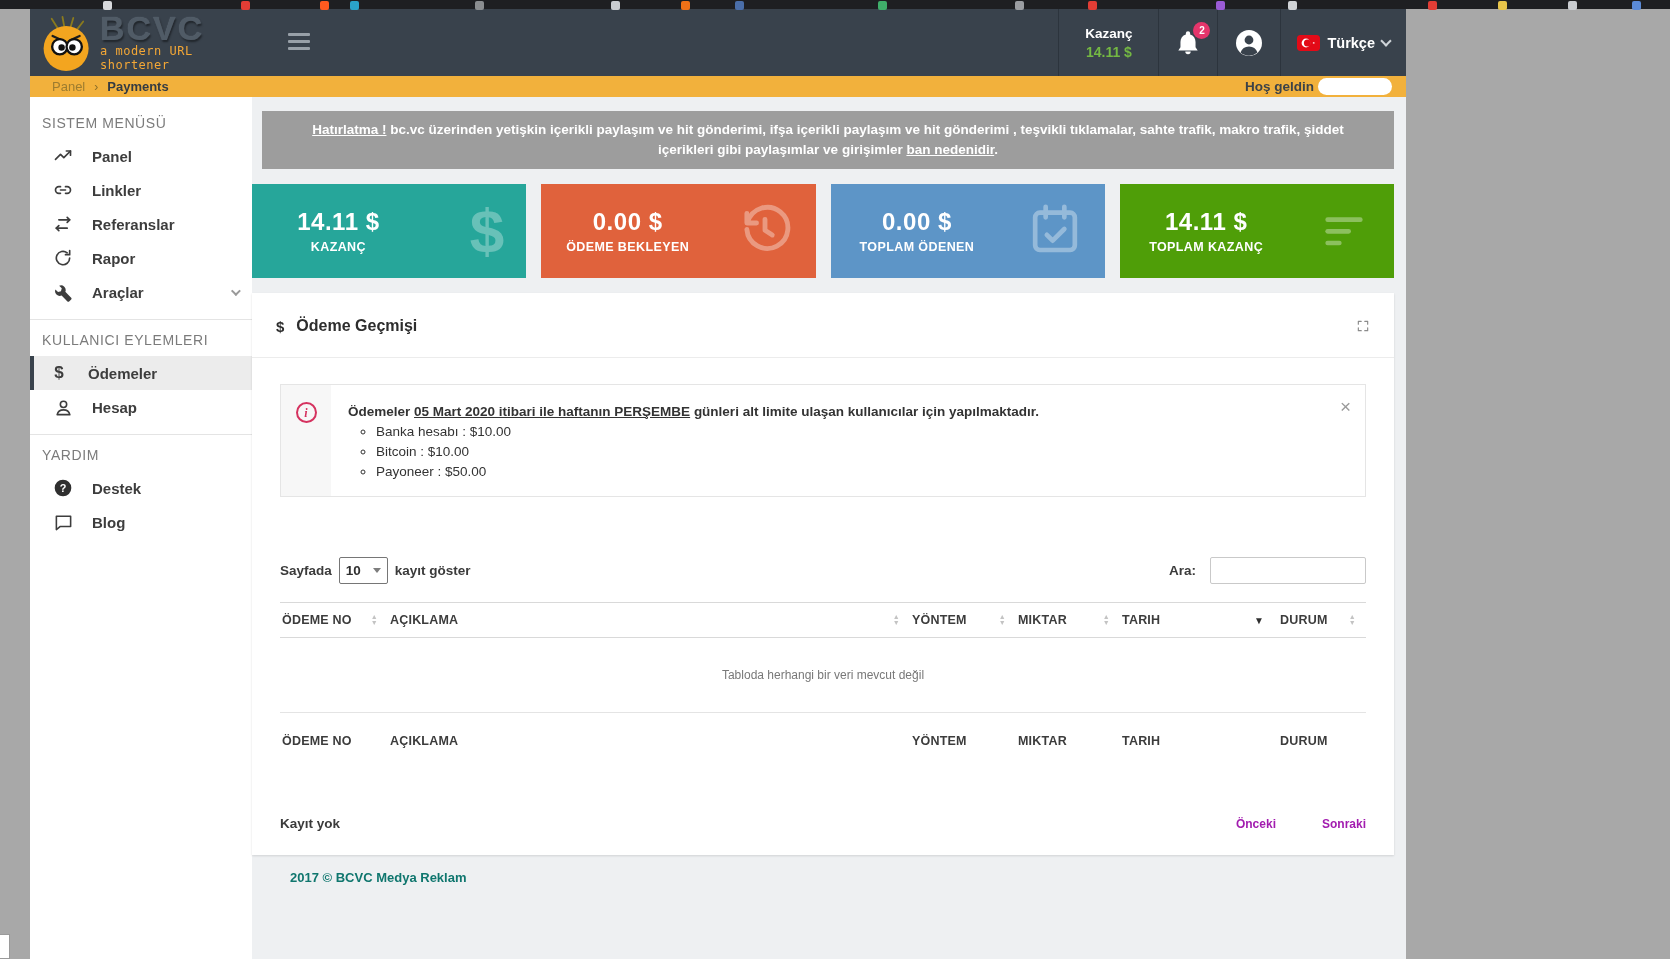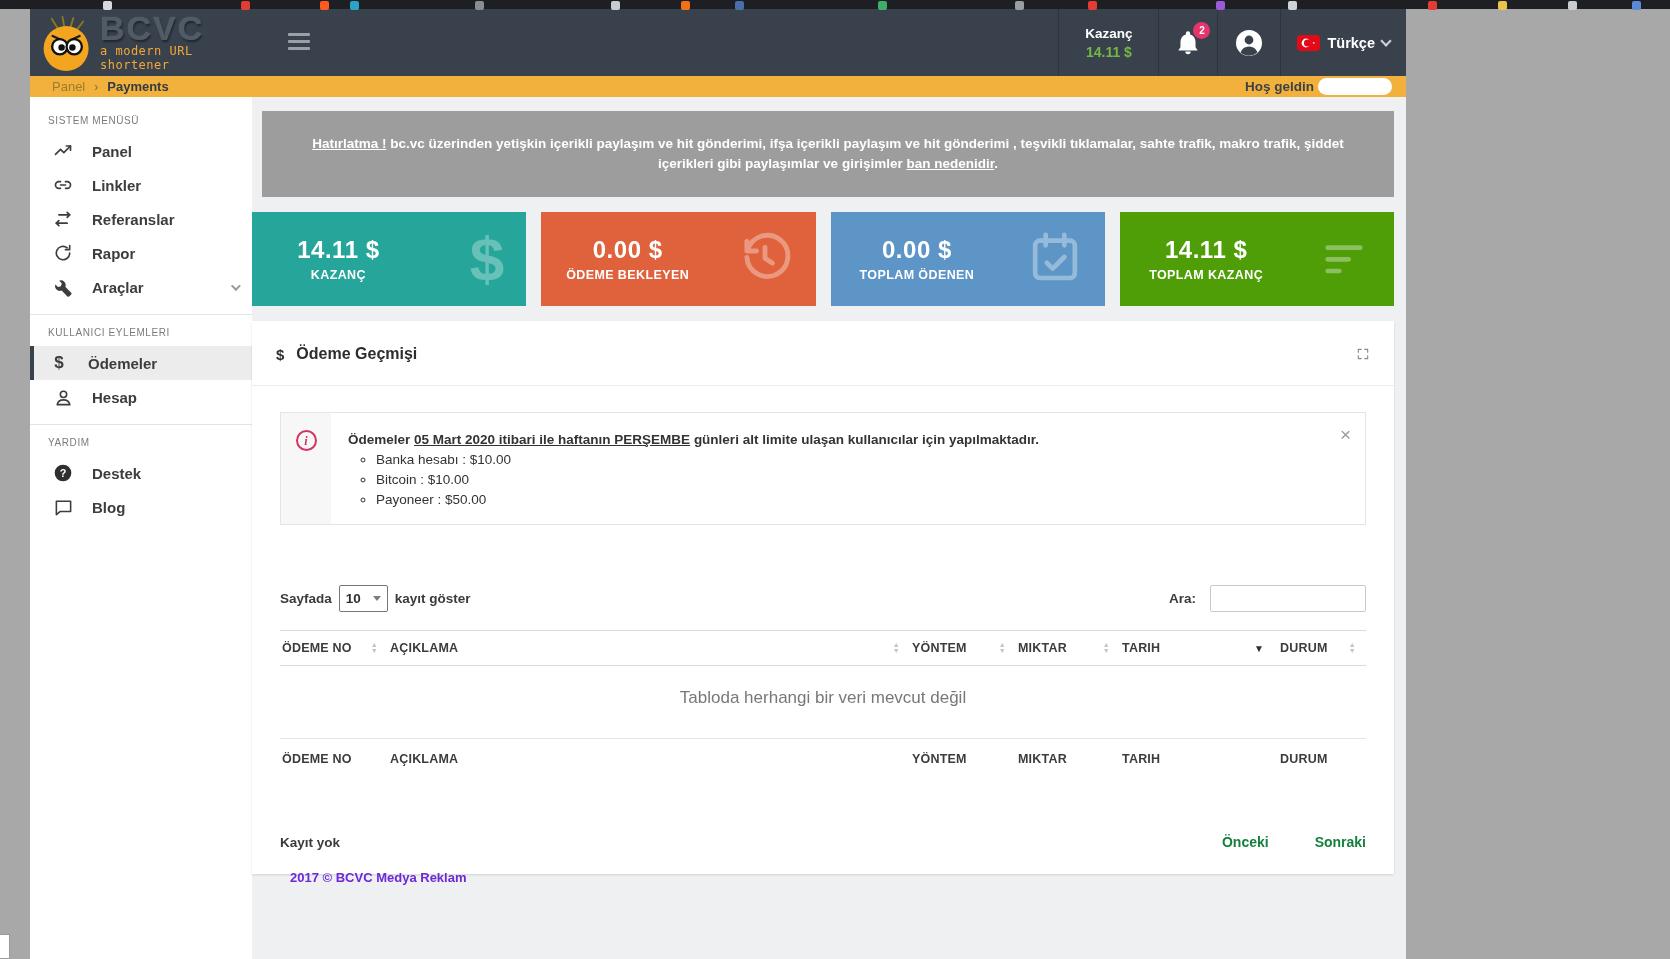--- a/index.html
+++ b/index.html
@@ -51,35 +51,35 @@
   .crumb-sec { color:#9d7c2f; cursor:pointer; }
   .crumb-sep { color:#8c6e29; margin:0 9px; font-size:12px; }
   .crumb-page { color:#343b42; font-weight:bold; }
   .greet { margin-left:auto; display:flex; align-items:center; }
   .greet-txt { color:#3c4248; font-weight:bold; font-size:13.5px; }
   .greet-pill { width:74px; height:17px; background:#fff; border-radius:9px; margin-left:4px; }
 
   
   .body-row { display:flex; height:862px; }
   .sidebar { width:222px; background:#fff; height:950px; flex:none; padding-top:8px; }
-  .sb-title { font-size:10px; color:#7b7b7b; letter-spacing:0.6px; padding:10px 18px 8px; }
+  .sb-title { font-size:14px; color:#7b7b7b; letter-spacing:0.6px; padding:10px 12px 8px; }
   .sb-item { display:flex; align-items:center; height:34px; padding-left:18px; cursor:pointer;
     border-left:4px solid transparent; position:relative; }
   .sb-item.active { background:#ececec; border-left-color:#39424c; padding-left:14px; }
   .sb-ico { width:22px; height:22px; color:#3d3d3d; flex:none; display:flex;
     align-items:center; justify-content:center; font-size:17px; font-weight:bold; }
   .sb-label { margin-left:18px; font-size:15px; color:#3d3d3d; font-weight:600; }
   .sb-caret { position:absolute; right:14px; width:7px; height:7px;
     border-right:2px solid #9a9a9a; border-bottom:2px solid #9a9a9a; transform:rotate(45deg) translateY(-2px); }
   .sb-div { border-top:1px solid #e4e4e4; margin:10px 0 2px; }
 
   
   .main { flex:1; position:relative; padding:14px 12px 0 0; }
   .banner { margin-left:10px; background:#9d9d9d; color:#fff; font-size:13.5px; font-weight:bold;
-    text-align:center; padding:23px 24px; line-height:20px; }
+    text-align:center; padding:9px 24px; line-height:20px; }
   .banner u { cursor:pointer; }
 
   .cards { display:flex; gap:15px; margin-top:15px; }
   .card { flex:1; height:94px; position:relative; display:flex; align-items:center; color:#fff; }
   .card-txt { width:63%; text-align:center; }
   .card-val { font-size:24px; font-weight:bold; letter-spacing:0.5px; }
   .card-label { font-size:12.5px; font-weight:bold; letter-spacing:0.4px; margin-top:4px; }
   .card-ico { position:absolute; right:22px; top:50%; transform:translateY(-50%); opacity:0.35; }
   .card-ico.dollar { font-size:62px; font-weight:bold; color:#fff; opacity:0.3; line-height:1; }
 
@@ -115,31 +115,31 @@
     padding:0 6px; font-size:13px; outline:none; }
 
   .grid { display:grid; grid-template-columns:108px 1fr 106px 104px 158px 88px;
     margin:18px 28px 0; }
   .grid.thead { border-top:1px solid #d9d9d9; border-bottom:1px solid #d9d9d9; margin-top:18px; }
   .th { display:flex; align-items:center; padding:10px 4px 10px 2px; font-size:12.5px;
     font-weight:bold; color:#3c3c3c; letter-spacing:0.2px; cursor:pointer; }
   .sorter { margin-left:auto; display:flex; flex-direction:column; line-height:6px; padding-right:6px; }
   .sorter span { font-size:7px; color:#c3c3c3; }
   .sort-active { margin-left:auto; padding-right:10px; font-size:10px; color:#2f2f2f; }
-  .empty-row { margin:0 28px; border-bottom:1px solid #e4e4e4; text-align:center;
-    padding:22px 0 30px; font-size:17px; color:#787878; }
+  .empty-row { margin:8px 28px; border-bottom:1px solid #e4e4e4; text-align:center;
+    padding:22px 0 30px; font-size:12px; color:#787878; }
   .grid.tfoot { margin-top:0; }
   .grid.tfoot .th { cursor:default; padding-top:13px; padding-bottom:12px; }
 
   .dt-info-row { display:flex; align-items:center; margin:56px 28px 0; padding-bottom:24px; }
   .dt-info { font-size:13.5px; font-weight:bold; color:#3b3b3b; }
   .dt-paging { margin-left:auto; display:flex; gap:46px; }
-  .pg-btn { font-size:14px; font-weight:bold; color:#15803d; cursor:pointer; }
-
-  .foot { position:absolute; left:38px; bottom:74px; font-size:13px; font-weight:bold; color:#6d28d9; }
+  .pg-btn { font-size:12px; font-weight:bold; color:#a21caf; cursor:pointer; }
+
+  .foot { position:absolute; left:38px; bottom:74px; font-size:13px; font-weight:bold; color:#0f766e; }
 
   svg .st { fill:none; stroke:currentColor; stroke-width:2; stroke-linecap:round; stroke-linejoin:round; }
 </style>
 </head>
 <body>
 
 <div class="top-strip" id="favstrip">
     <span class="fav" style="left: 103px; background: rgb(216, 218, 221);"></span>
     <span class="fav" style="left: 241px; background: rgb(226, 61, 53);"></span>
     <span class="fav" style="left: 320px; background: rgb(255, 90, 31);"></span>

